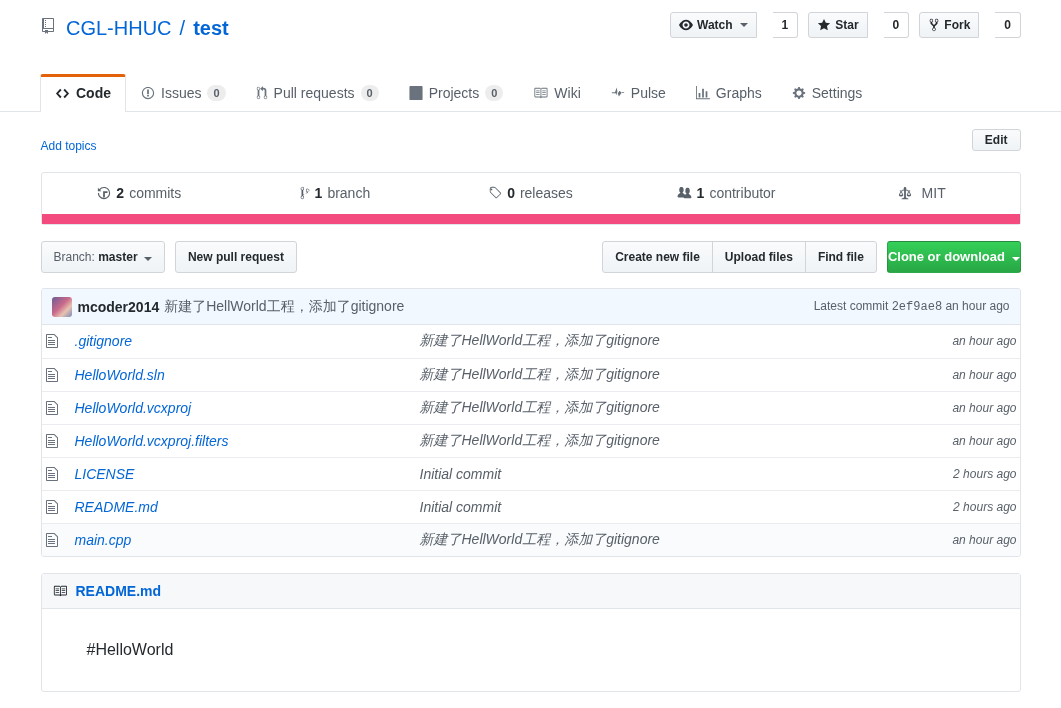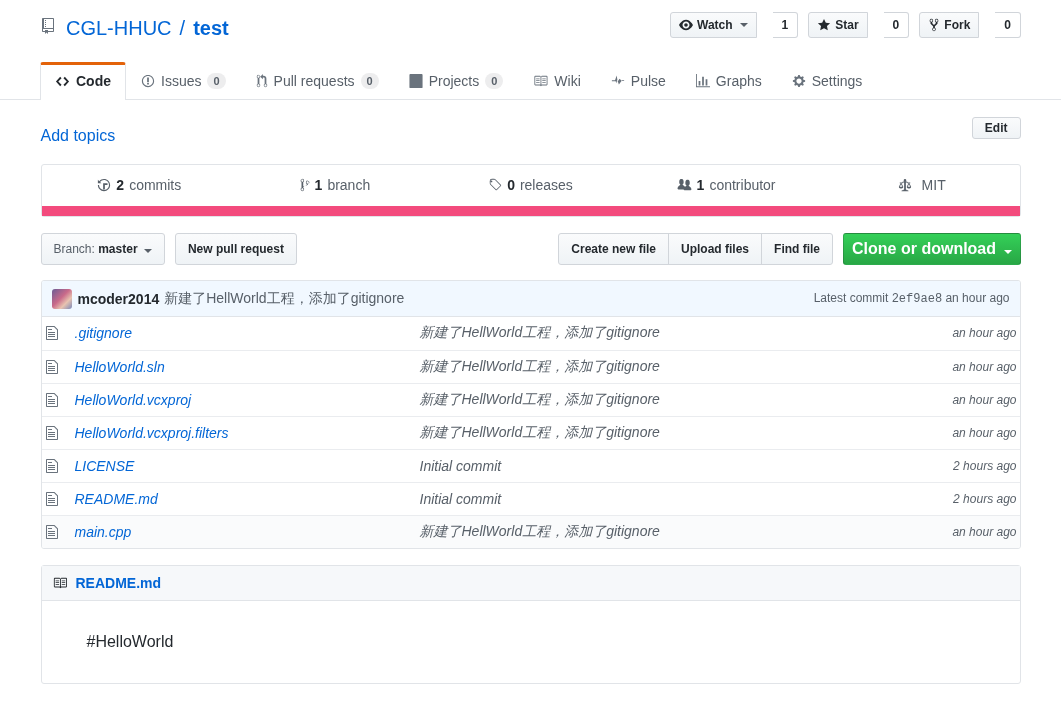--- a/index.html
+++ b/index.html
@@ -10,21 +10,21 @@
     font-family: "Liberation Sans", sans-serif;
     font-size: 14px;
     color: #24292e;
     overflow: hidden;
   }
   a { color: #0366d6; text-decoration: none; }
 
   
   .repo-header {
     padding: 16px 40px 0 40px;
-    height: 100px;
+    height: 112px;
     border-bottom: 1px solid #e1e4e8;
     background: #fff;
     position: relative;
   }
   .repo-title {
     font-size: 20px;
     line-height: 24px;
     display: flex;
     align-items: center;
     gap: 6px;
@@ -142,21 +142,21 @@
   
   .repo-desc-row { position: relative; padding: 8px 0 0 0; }
   .repo-desc {
     font-size: 16px;
     color: #24292e;
     line-height: 24px;
   }
   .add-topics {
     display: inline-block;
     margin-top: 5px;
-    font-size: 16px;
+    font-size: 12px;
     color: #0366d6;
   }
   .btn-edit {
     position: absolute;
     right: 0; top: 3px;
     padding: 3px 12px;
     font-size: 12px;
     font-weight: bold;
     color: #24292e;
     background: linear-gradient(#fafbfc, #eff3f6);
@@ -220,22 +220,22 @@
     position: absolute;
     right: 0; top: 0;
     display: flex;
     align-items: center;
   }
   .btn-split { border-radius: 0; margin-left: -1px; }
   .btn-split.first { border-radius: 3px 0 0 3px; margin-left: 12px; }
   .btn-split.last { border-radius: 0 3px 3px 0; }
   .btn-green {
     margin-left: 10px;
-    padding: 5px 8px;
-    font-size: 16px;
+    padding: 5px 0;
+    font-size: 13px;
     font-weight: bold;
     color: #fff;
     background: linear-gradient(#34d058, #28a745);
     border: 1px solid rgba(27,31,35,0.2);
     border-radius: 3px;
     line-height: 20px;
   }
   .btn-green .caret { border-top-color: #fff; }
 
   

